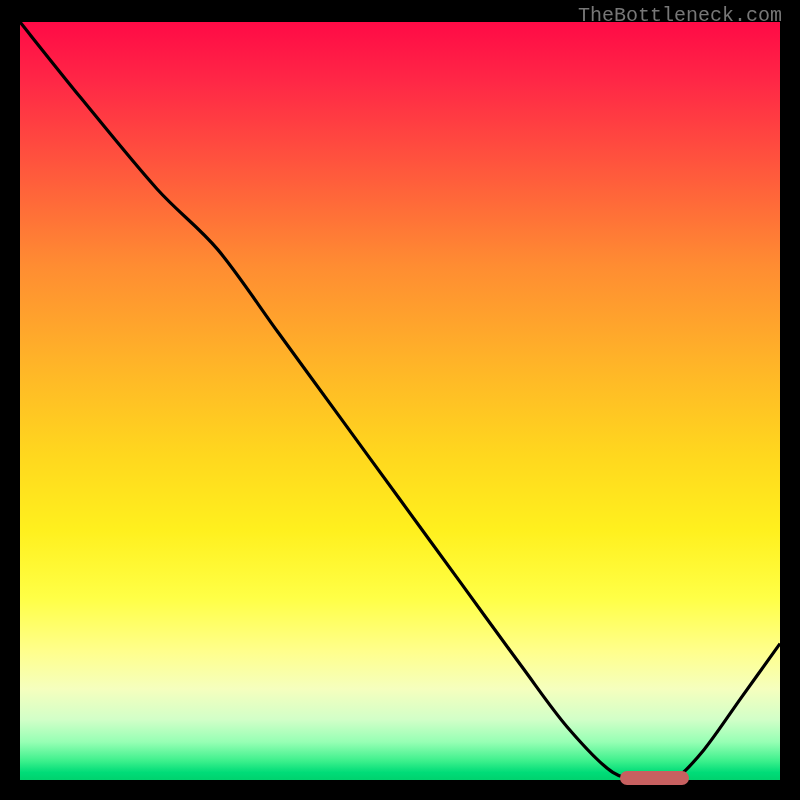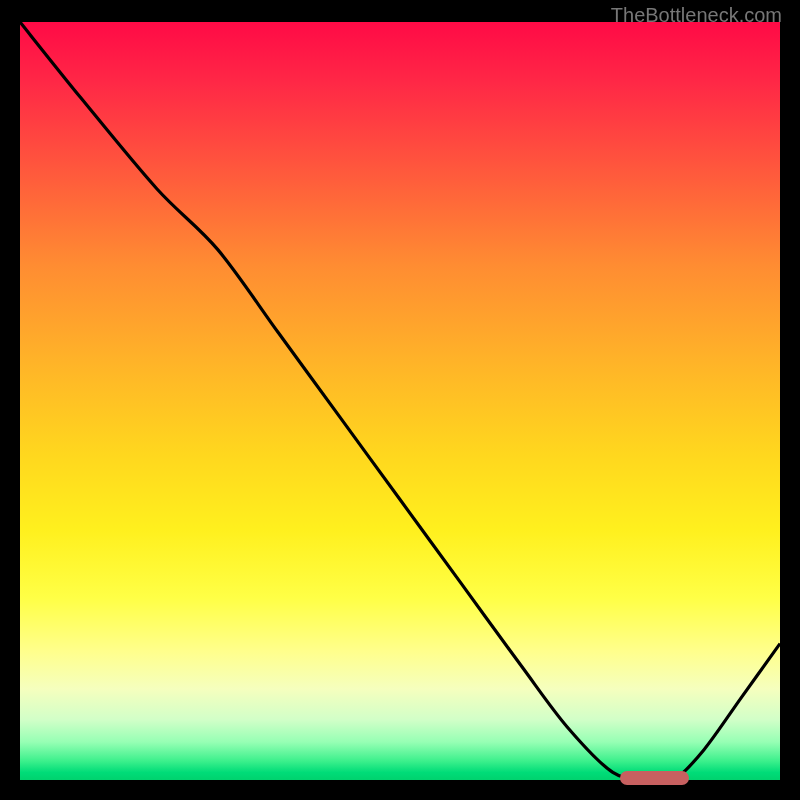--- a/index.html
+++ b/index.html
@@ -11,20 +11,21 @@
     font-family: Arial, sans-serif;
   }
   .watermark {
     position: absolute;
     top: 4px;
     right: 18px;
     color: #777;
     font-size: 20px;
     font-weight: 500;
     z-index: 10;
+    font-family: Liberation Mono, monospace;
   }
   .chart-area {
     position: absolute;
     left: 20px;
     top: 22px;
     width: 760px;
     height: 758px;
   }
   .gradient-bg {
     position: absolute;

